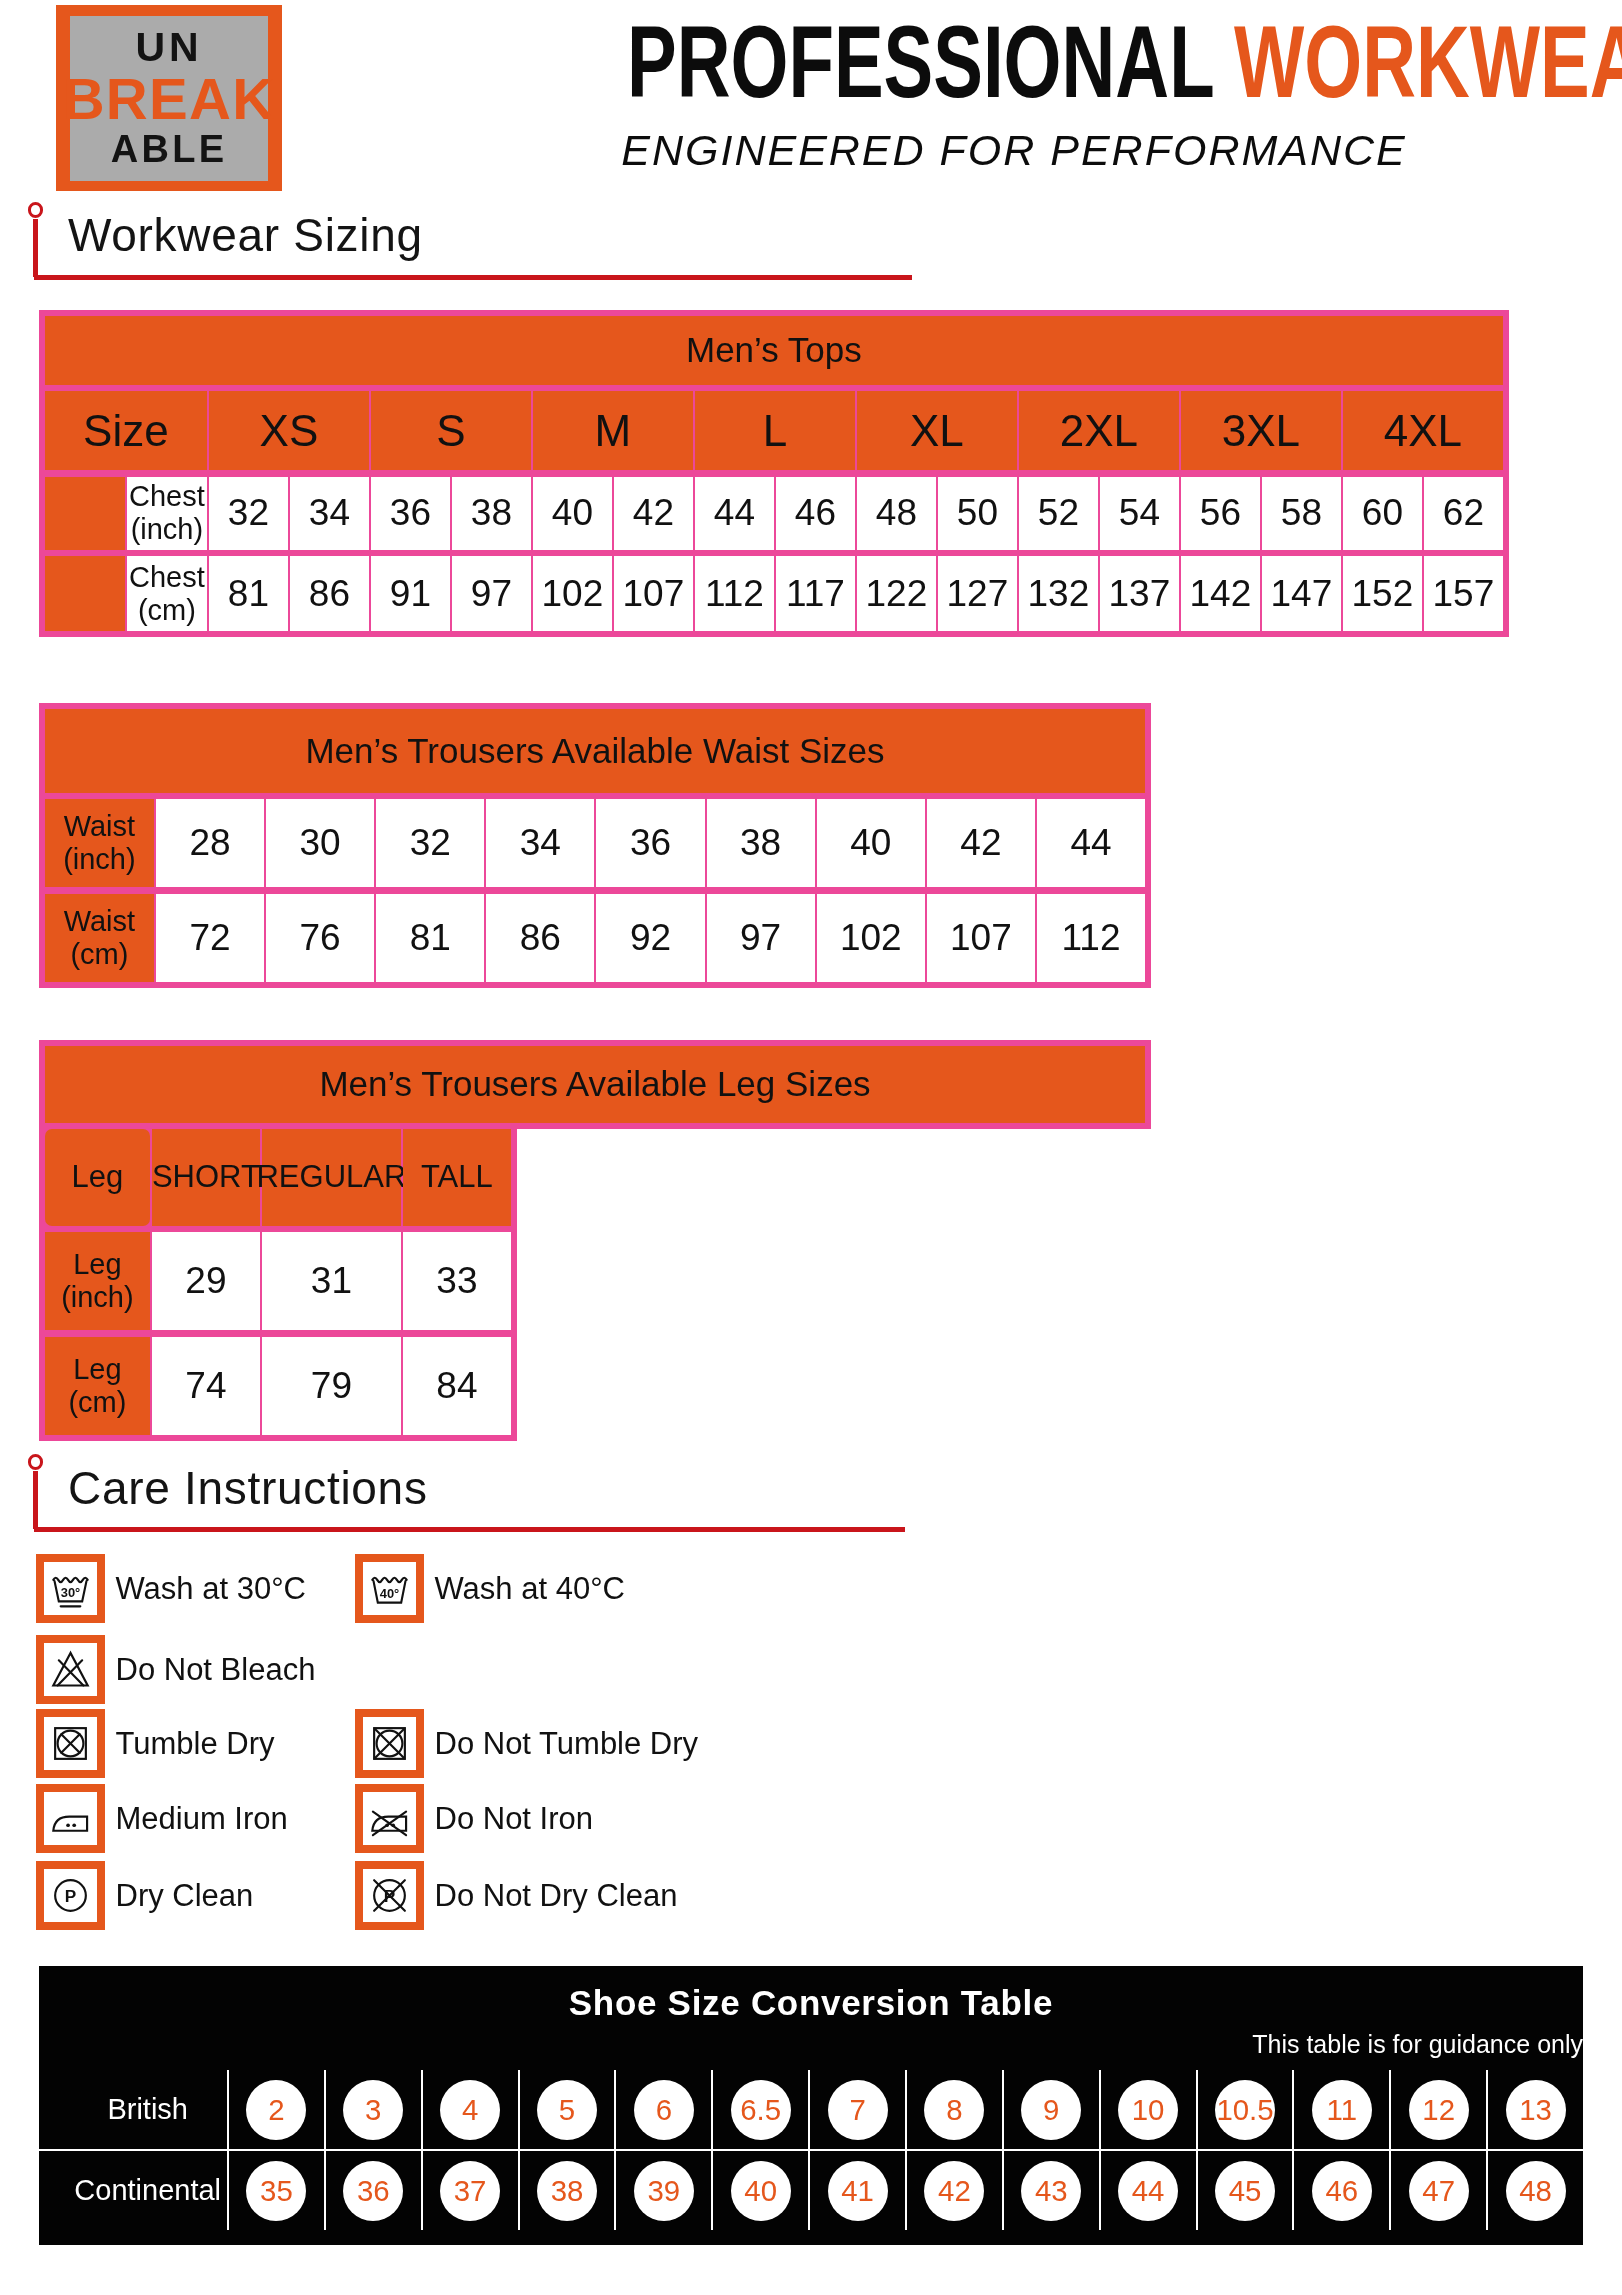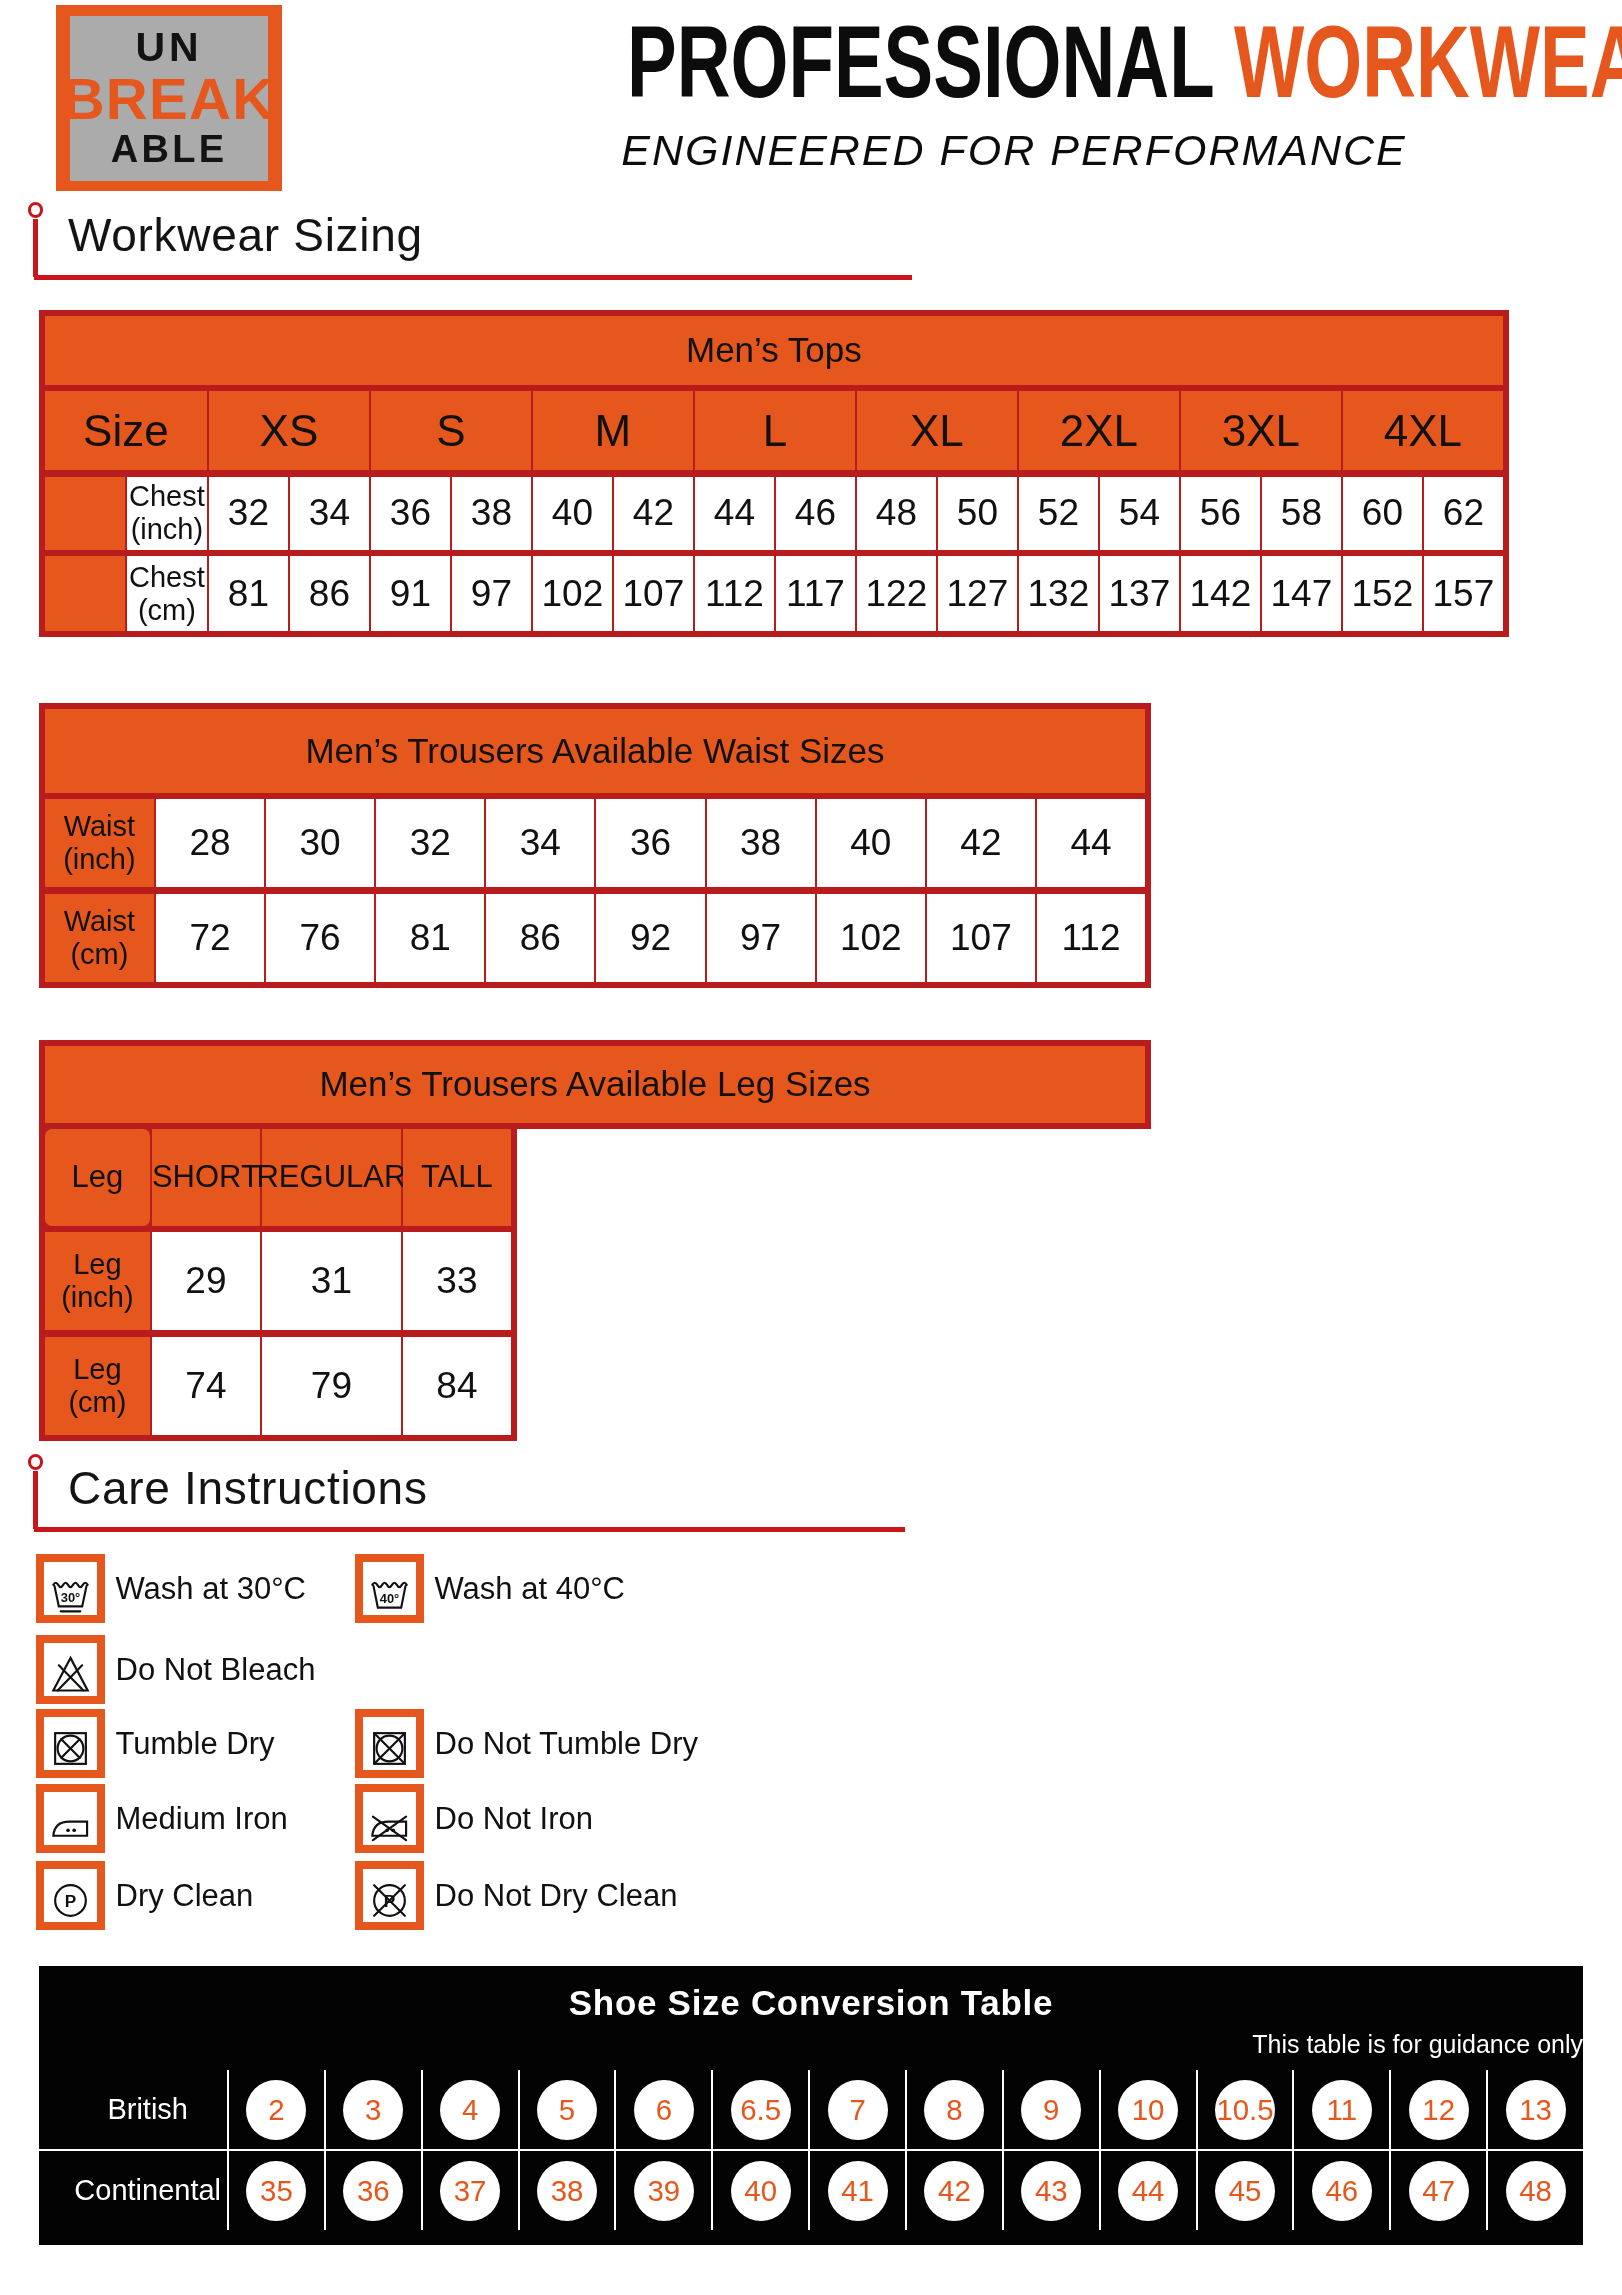--- a/index.html
+++ b/index.html
@@ -24,40 +24,40 @@
   .main-title .t-orange { color:#E5571C; }
   .subtitle { margin-top:14.4px; font-size:43px; font-style:italic; letter-spacing:2px; color:#0c0c0c; white-space:nowrap; }
 
   
   .pin-circle { position:absolute; width:15.7px; height:15.7px; border:3.9px solid #C9151B; border-radius:50%; background:#fff; }
   .pin-stem { position:absolute; width:4.6px; background:#C9151B; }
   .section-title { position:absolute; font-size:46px; font-weight:400; color:#141414; letter-spacing:0.7px; white-space:nowrap; }
   .section-rule { position:absolute; height:5.2px; background:#C9151B; }
 
   
-  .blk { position:absolute; background:#b91c1c; padding:5.9px; display:grid; row-gap:6.5px; column-gap:2px; }
+  .blk { position:absolute; background:#ec4899; padding:5.9px; display:grid; row-gap:6.5px; column-gap:2px; }
   .cell { display:flex; align-items:center; justify-content:center; text-align:center; }
   .cell.orange { background:#E5571C; }
   .cell.white { background:#ffffff; }
   .tbl-title { font-size:35px; color:#111; }
   .tbl-head { font-size:44px; color:#111; }
   .tbl-label { font-size:29px; line-height:1.15; color:#111; padding:0 5px; }
   .tbl-num { font-size:37px; color:#111; }
 
   .tops { left:39px; top:310px; grid-template-columns:80px 80px repeat(16,79px); grid-template-rows:69px 79px 73px 75px; }
   .waist { left:39px; top:703px; width:1112px; grid-template-columns:109px repeat(9,1fr); grid-template-rows:84px 88px 88px; }
   .leg-head { left:39px; top:1040px; width:1112px; grid-template-columns:1fr; grid-template-rows:77px; }
   .leg-body { left:39px; top:1123px; grid-template-columns:105px 108px 139px 108px; grid-template-rows:97px 98px 98px; }
   .span-all { grid-column:1 / -1; }
   .span-2 { grid-column:span 2; }
 
   
   .care-item { position:absolute; display:flex; align-items:center; gap:10.5px; }
   .care-box { width:69px; height:69px; border:8.5px solid #E5571C; background:#fff;
-    display:flex; align-items:flex-end; justify-content:center; flex:0 0 auto; }
+    display:flex; align-items:center; justify-content:center; flex:0 0 auto; }
   .care-box svg { width:43px; height:43px; }
   .care-label { font-size:31px; color:#111; white-space:nowrap; }
   .ic { stroke:#111; stroke-width:3.5; fill:none; stroke-linecap:round; }
   .ic-fill { fill:#111; stroke:none; }
   .ic-txt { font-family:"Liberation Sans",sans-serif; font-weight:700; fill:#111; stroke:none; }
 
   
   .shoe { position:absolute; left:39px; top:1966px; width:1544px; height:279px; background:#030303; color:#fff; }
   .shoe-title { text-align:center; padding-top:17px; font-size:35px; font-weight:700; letter-spacing:0.7px; }
   .shoe-sub { text-align:right; margin-top:6.5px; font-size:25px; font-weight:400; }

